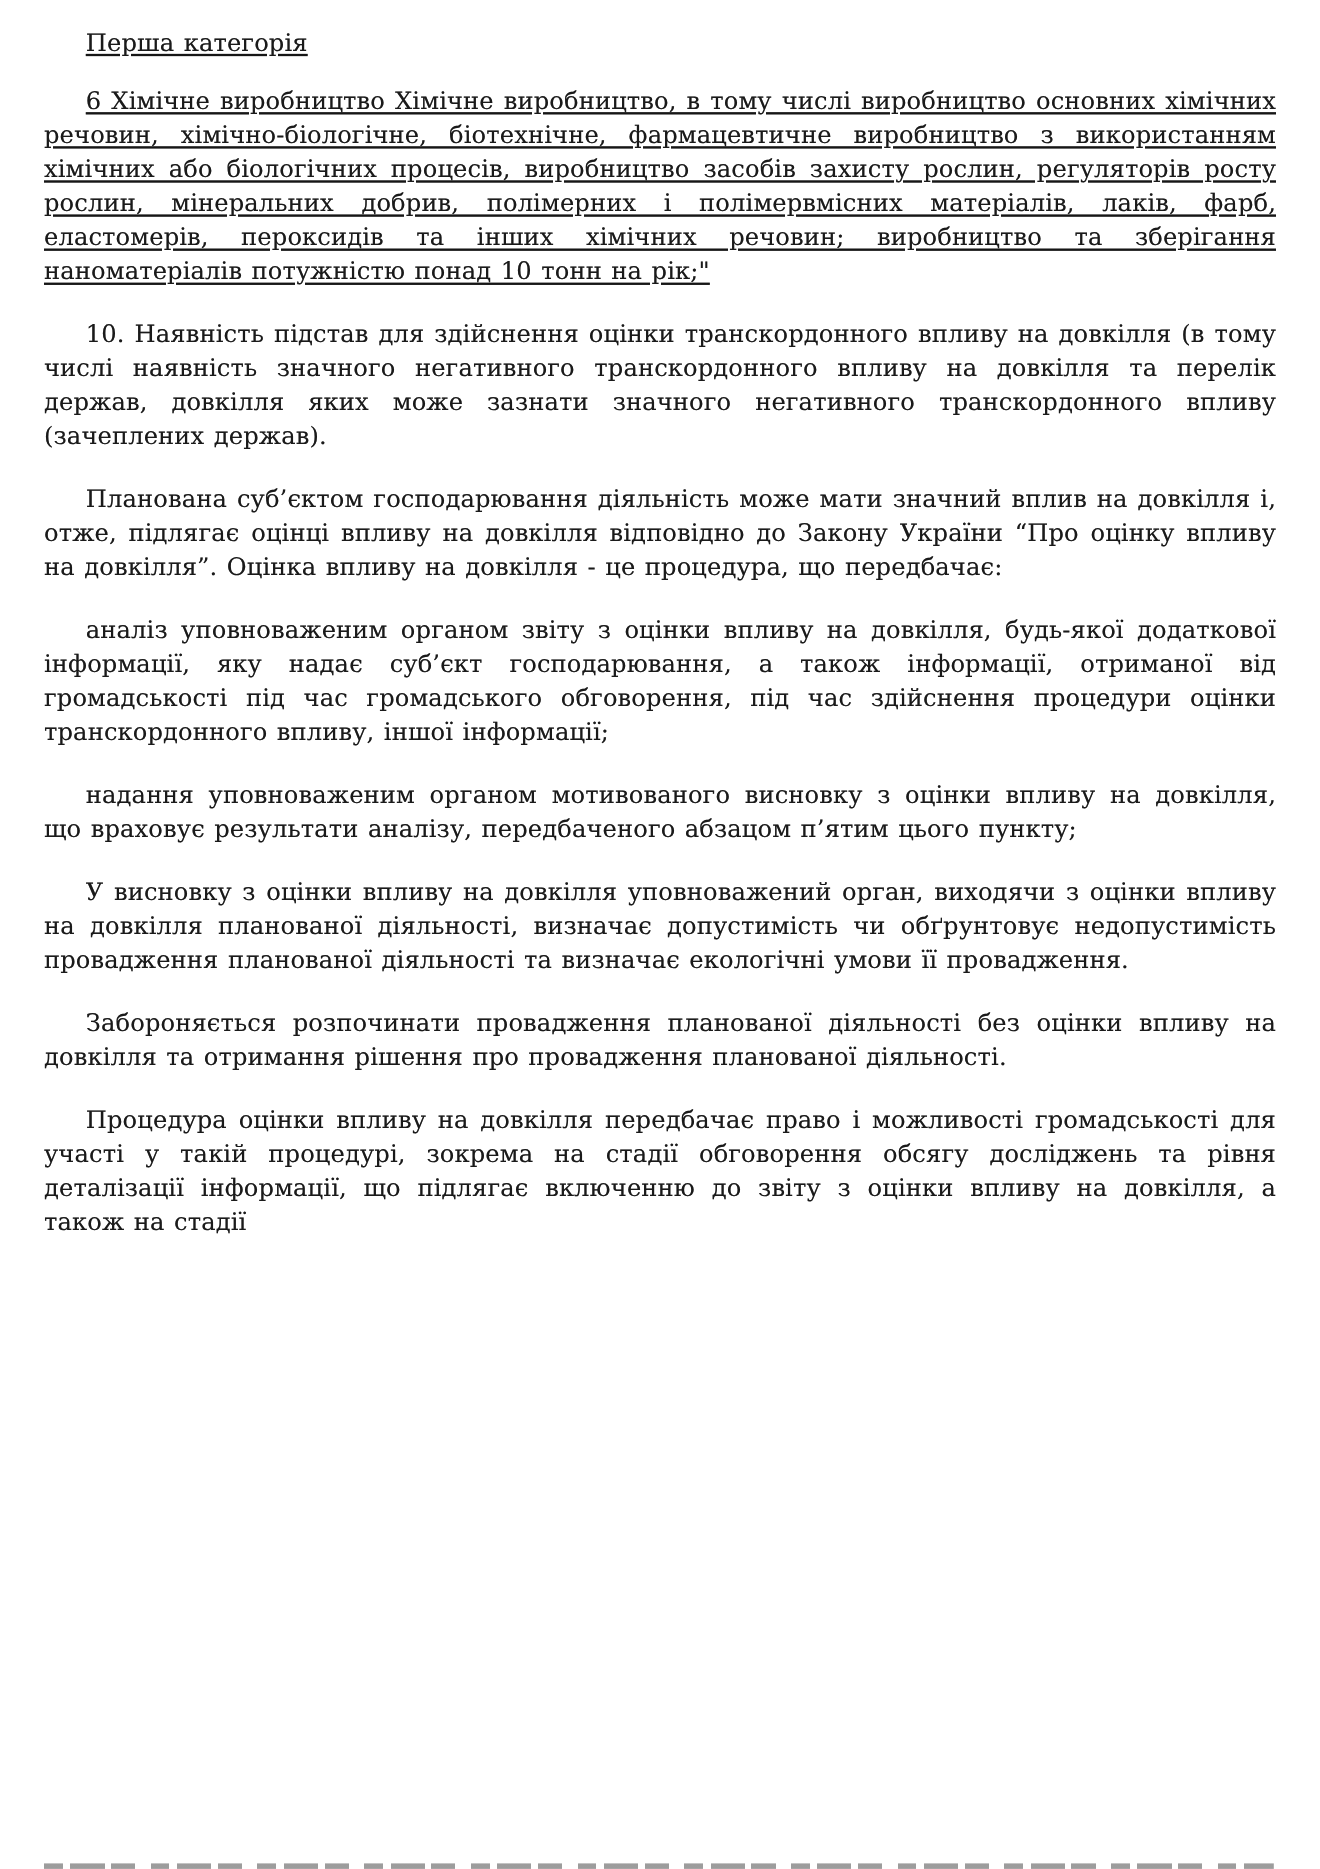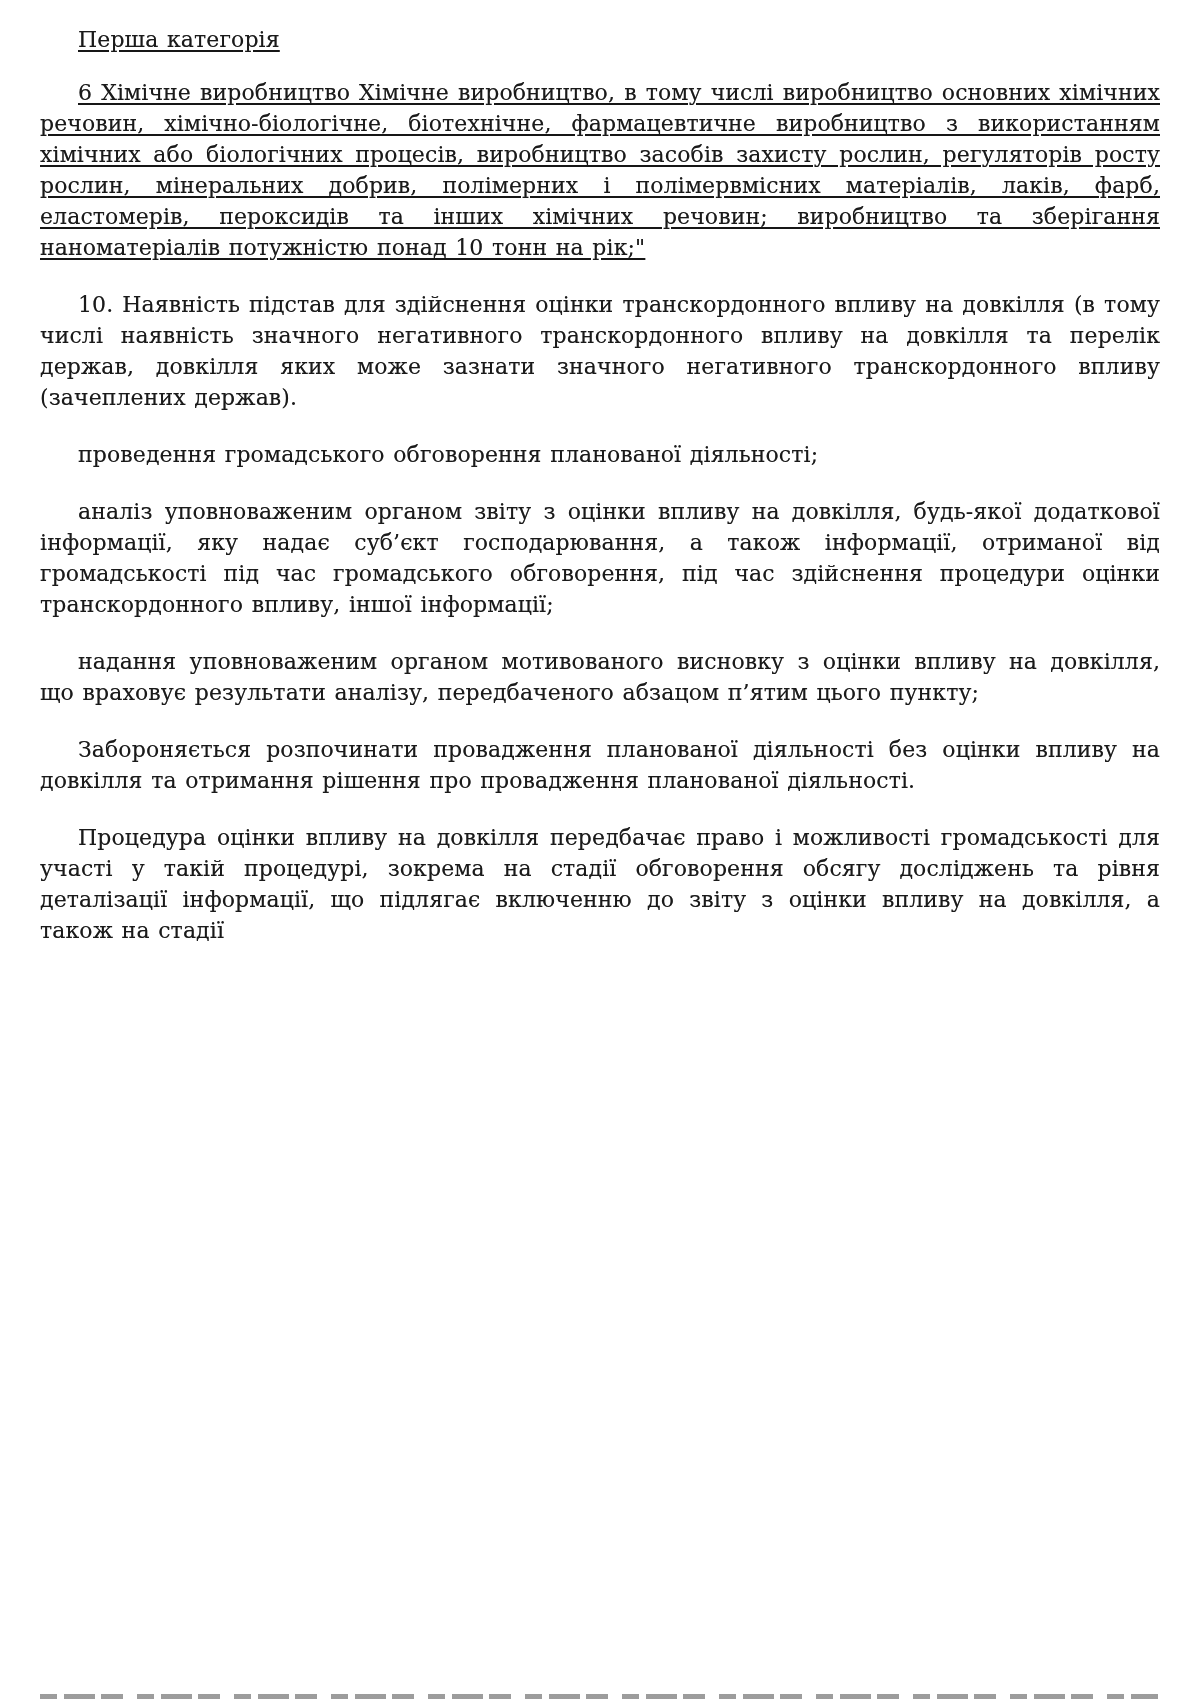--- a/index.html
+++ b/index.html
@@ -70,29 +70,30 @@
   <p class="heading underlined">Перша категорія</p>
 
   <p class="underlined">6 Хімічне виробництво Хімічне виробництво, в тому числі виробництво основних хімічних речовин, хімічно-біологічне, біотехнічне, фармацевтичне виробництво з використанням хімічних або біологічних процесів, виробництво засобів захисту рослин, регуляторів росту рослин, мінеральних добрив, полімерних і полімервмісних матеріалів, лаків, фарб, еластомерів, пероксидів та інших хімічних речовин; виробництво та зберігання наноматеріалів потужністю понад 10 тонн на рік;"</p>
 
   <p>10. Наявність підстав для здійснення оцінки транскордонного впливу на довкілля (в тому числі наявність значного негативного транскордонного впливу на довкілля та перелік держав, довкілля яких може зазнати значного негативного транскордонного впливу (зачеплених держав).</p>
 
 
 
 
 
+  <p>Планована суб’єктом господарювання діяльність може мати значний вплив на довкілля і, отже, підлягає оцінці впливу на довкілля відповідно до Закону України “Про оцінку впливу на довкілля”. Оцінка впливу на довкілля - це процедура, що передбачає:</p>
 
 
-  <p>проведення громадського обговорення планованої діяльності;</p>
 
   <p>аналіз уповноваженим органом звіту з оцінки впливу на довкілля, будь-якої додаткової інформації, яку надає суб’єкт господарювання, а також інформації, отриманої від громадськості під час громадського обговорення, під час здійснення процедури оцінки транскордонного впливу, іншої інформації;</p>
 
   <p>надання уповноваженим органом мотивованого висновку з оцінки впливу на довкілля, що враховує результати аналізу, передбаченого абзацом п’ятим цього пункту;</p>
 
 
+  <p>У висновку з оцінки впливу на довкілля уповноважений орган, виходячи з оцінки впливу на довкілля планованої діяльності, визначає допустимість чи обґрунтовує недопустимість провадження планованої діяльності та визначає екологічні умови її провадження.</p>
 
   <p>Забороняється розпочинати провадження планованої діяльності без оцінки впливу на довкілля та отримання рішення про провадження планованої діяльності.</p>
 
   <p>Процедура оцінки впливу на довкілля передбачає право і можливості громадськості для участі у такій процедурі, зокрема на стадії обговорення обсягу досліджень та рівня деталізації інформації, що підлягає включенню до звіту з оцінки впливу на довкілля, а також на стадії</p>
 
   <div class="cutoff-line"></div>
 
 </div>
 
 </body></html>

